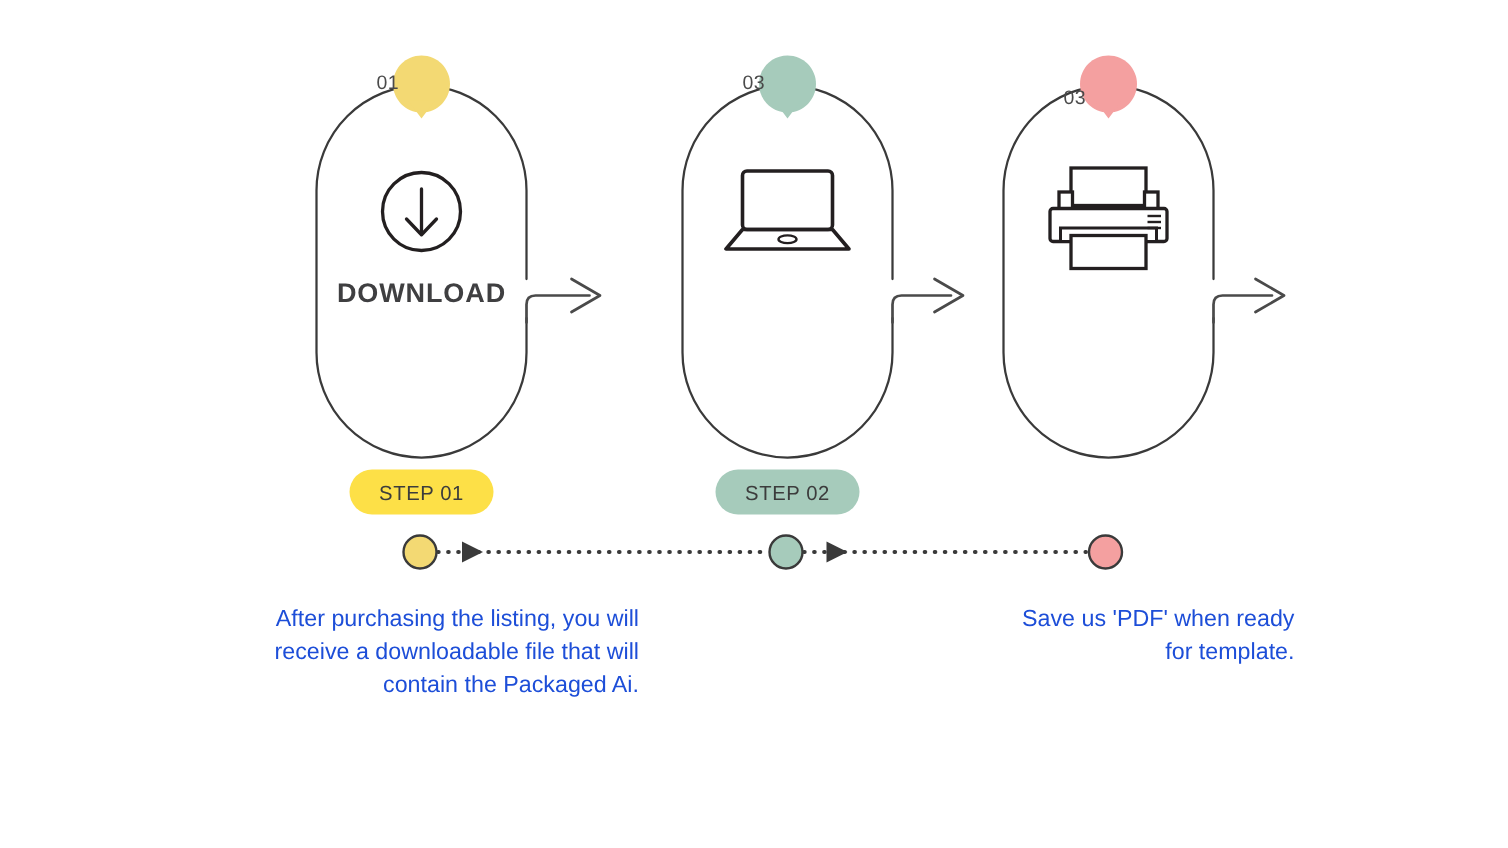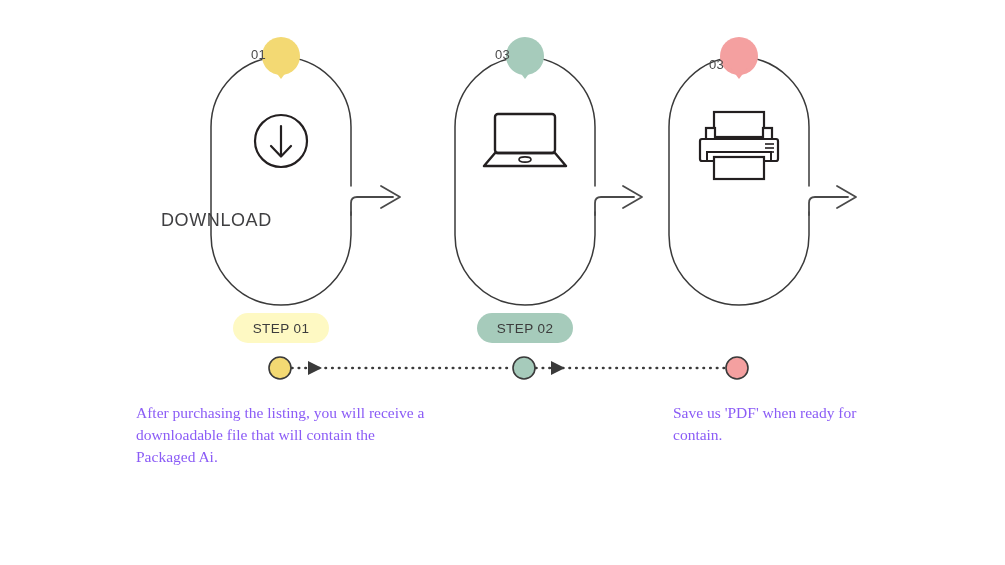--- a/index.html
+++ b/index.html
@@ -27,26 +27,26 @@
     left: 0;
     top: 0;
     width: 1005px;
     height: 565px;
   }
 
   
   .step-title {
     position: absolute;
     width: 240px;
+    text-align: center;
     font-size: 18px;
-    font-weight: normal;
+    font-weight: bold;
     letter-spacing: 0.6px;
     color: #3f3f41;
     white-space: nowrap;
-    margin-top: 25px;
   }
 
   .pin-number {
     position: absolute;
     width: 60px;
     text-align: left;
     font-size: 13px;
     color: #4a4a4a;
     letter-spacing: 0.3px;
   }
@@ -58,25 +58,24 @@
     display: flex;
     align-items: center;
     justify-content: center;
     font-size: 13.5px;
     letter-spacing: 0.4px;
     color: #3c3c3c;
   }
 
   .desc {
     position: absolute;
-    text-align: left;
+    text-align: right;
     font-size: 15.5px;
     line-height: 1.42;
-    color: #8b5cf6;
-    font-family: Liberation Serif, serif;
+    color: #1d4ed8;
   }
 </style>
 </head>
 <body>
 
 <div id="infographic">
 
   <svg id="canvas" viewBox="0 0 1005 565">
 
     <g>
@@ -202,19 +201,19 @@
     </g>
 
   </svg>
 
   <div class="pin-number" style="left:251px; top:47px;">01</div>
   <div class="pin-number" style="left:495px; top:47px;">03</div>
   <div class="pin-number" style="left:709px; top:57px;">03</div>
 
   <div class="step-title" style="left:161px; top:185px;">DOWNLOAD</div>
 
-  <div class="step-badge" style="left:233px; top:313px; width:96px; background:#fef9c3;">STEP 01</div>
+  <div class="step-badge" style="left:233px; top:313px; width:96px; background:#fde047;">STEP 01</div>
   <div class="step-badge" style="left:477px; top:313px; width:96px; background:#a6cbbb;">STEP 02</div>
 
   <div class="desc" style="left:136px; top:402px; width:290px;">After purchasing the listing, you will receive a downloadable file that will contain the Packaged Ai.</div>
-  <div class="desc" style="left:673px; top:402px; width:190px;">Save us 'PDF' when ready for contain.</div>
+  <div class="desc" style="left:673px; top:402px; width:190px;">Save us 'PDF' when ready for template.</div>
 
 </div>
 
 </body></html>

